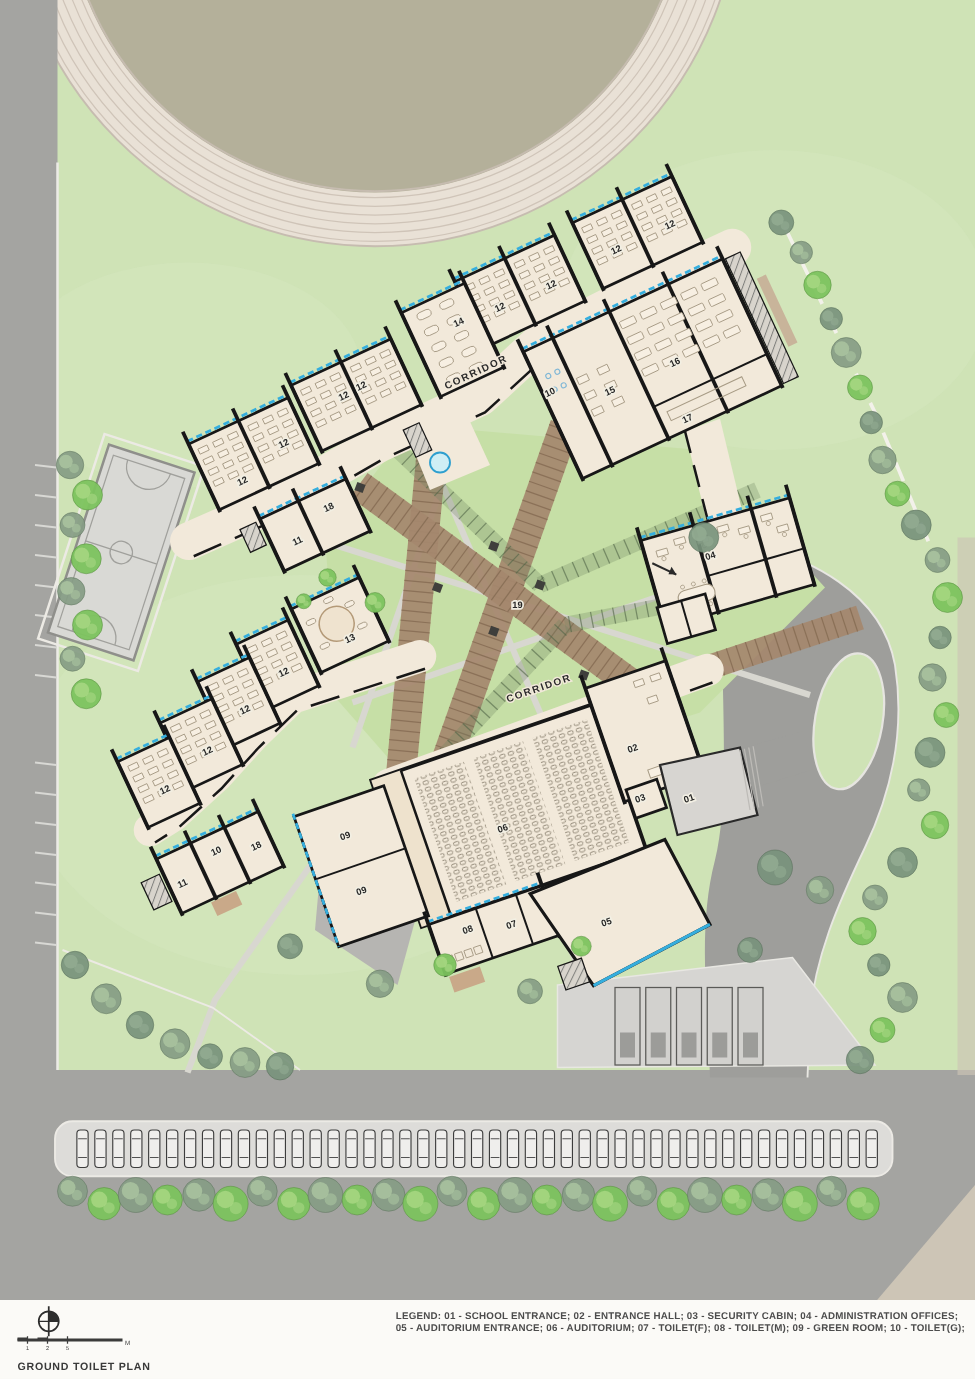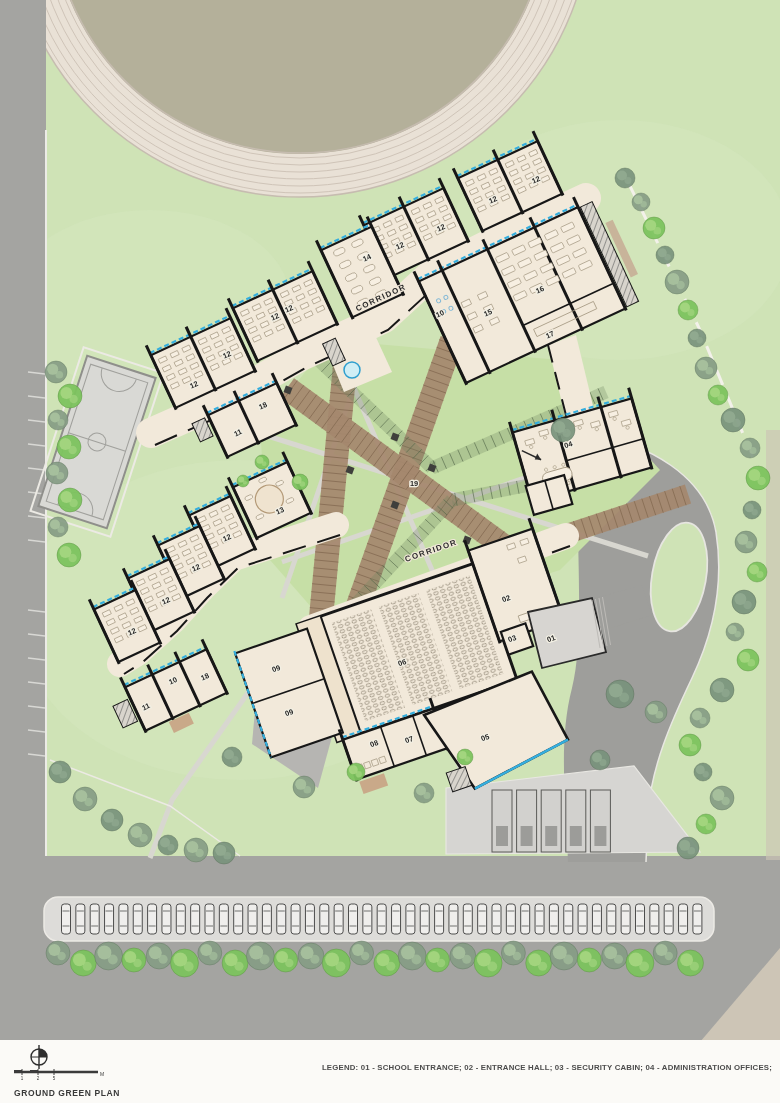--- a/index.html
+++ b/index.html
@@ -4,21 +4,21 @@
 <style>
   html,body{margin:0;padding:0;background:#fbfaf7;}
   #sheet{position:relative;width:780px;height:1103px;overflow:hidden;background:#fbfaf7;
          font-family:"Liberation Sans",sans-serif;}
   #plan-svg{position:absolute;left:0;top:0;}
   .footer{position:absolute;left:0;top:1040px;width:780px;height:63px;background:#fbfaf7;}
   .plan-title{position:absolute;left:14px;top:48px;font-size:8.5px;font-weight:700;
               letter-spacing:.6px;color:#3a3a3a;}
   .north-wrap{position:absolute;left:26px;top:4px;}
   .scale-wrap{position:absolute;left:12px;top:26px;}
-  .legend{position:absolute;right:8px;top:23px;text-align:left;color:#4c4c4c;
+  .legend{position:absolute;right:8px;top:8px;text-align:left;color:#4c4c4c;
           font-size:7.8px;line-height:10.2px;font-weight:600;letter-spacing:.2px;}
   text{font-family:"Liberation Sans",sans-serif;}
 </style>
 </head>
 <body>
 
 <div id="sheet">
   <svg id="plan-svg" width="780" height="1042" viewBox="0 0 780 1042">
       <defs>
         <pattern id="hatch" width="5" height="5" patternUnits="userSpaceOnUse" patternTransform="rotate(45)">
@@ -1399,18 +1399,19 @@
         <rect x="2" y="4" width="8" height="2.5" fill="#3b3b3b"></rect>
         <rect x="18" y="4" width="8" height="2.5" fill="#3b3b3b"></rect>
         <line x1="10" y1="3" x2="10" y2="9" stroke="#3b3b3b" stroke-width="1"></line>
         <text x="10" y="14" font-size="4.5" fill="#3b3b3b" text-anchor="middle">1</text>
         <line x1="26" y1="3" x2="26" y2="9" stroke="#3b3b3b" stroke-width="1"></line>
         <text x="26" y="14" font-size="4.5" fill="#3b3b3b" text-anchor="middle">2</text>
         <line x1="42" y1="3" x2="42" y2="9" stroke="#3b3b3b" stroke-width="1"></line>
         <text x="42" y="14" font-size="4.5" fill="#3b3b3b" text-anchor="middle">5</text>
         <text x="88" y="10" font-size="5" fill="#3b3b3b">M</text>
       </svg>
-    <div class="plan-title">GROUND GREEN PLAN</div>
+    <div class="plan-title">GROUND TOILET PLAN</div>
     <div class="legend">
       <div>LEGEND: 01 - SCHOOL ENTRANCE; 02 - ENTRANCE HALL; 03 - SECURITY CABIN; 04 - ADMINISTRATION OFFICES;</div>
+      <div>05 - AUDITORIUM ENTRANCE; 06 - AUDITORIUM; 07 - TOILET(F); 08 - TOILET(M); 09 - GREEN ROOM; 10 - TOILET(G);</div>
     </div>
   </div>
 </div>
 
 </body></html>

